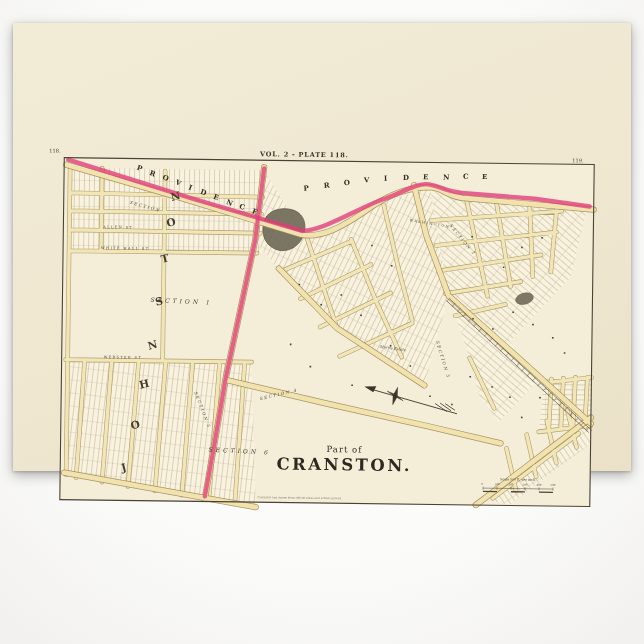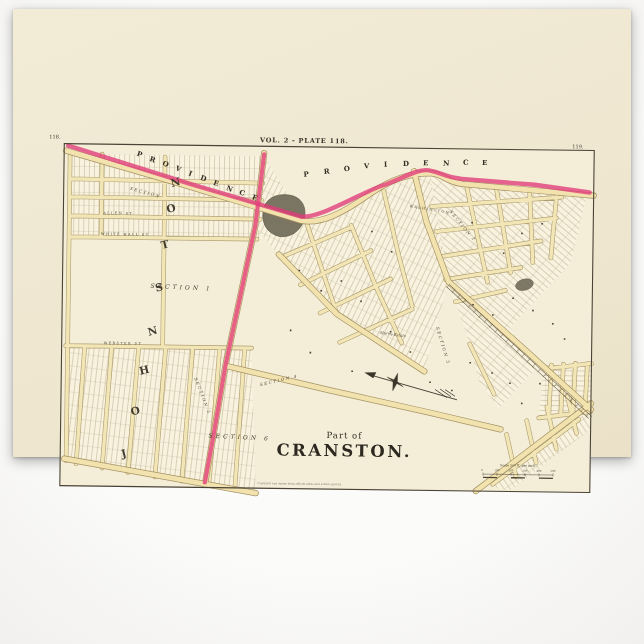--- a/index.html
+++ b/index.html
@@ -2,21 +2,21 @@
 <html><head>
 <meta charset="utf-8">
 <style>
   html,body{margin:0;padding:0;}
   body{
     width:644px;height:644px;position:relative;overflow:hidden;
     background:radial-gradient(circle at 50% 40%, #fbfbfa 60%, #f1f0ee 100%);
     font-family:"DejaVu Serif","Liberation Serif",serif;
   }
   .poster{
-    position:absolute;left:13px;top:9px;width:618px;height:448px;
+    position:absolute;left:13px;top:23px;width:618px;height:448px;
     background:linear-gradient(160deg,#f2ebd6 0%,#efe7d0 55%,#eae1c8 100%);
     box-shadow:0 4px 12px rgba(0,0,0,.30),0 1px 3px rgba(0,0,0,.22);
   }
   .sheet{
     position:absolute;left:27px;top:121px;width:562px;height:380px;
     transform:rotate(0.75deg);transform-origin:50% 50%;
   }
   svg text{fill:#3f382b;}
   .t-plate{font-size:6.5px;letter-spacing:.8px;font-weight:bold;fill:#3a332a;}
   .t-page{font-size:5px;fill:#4a4236;}

